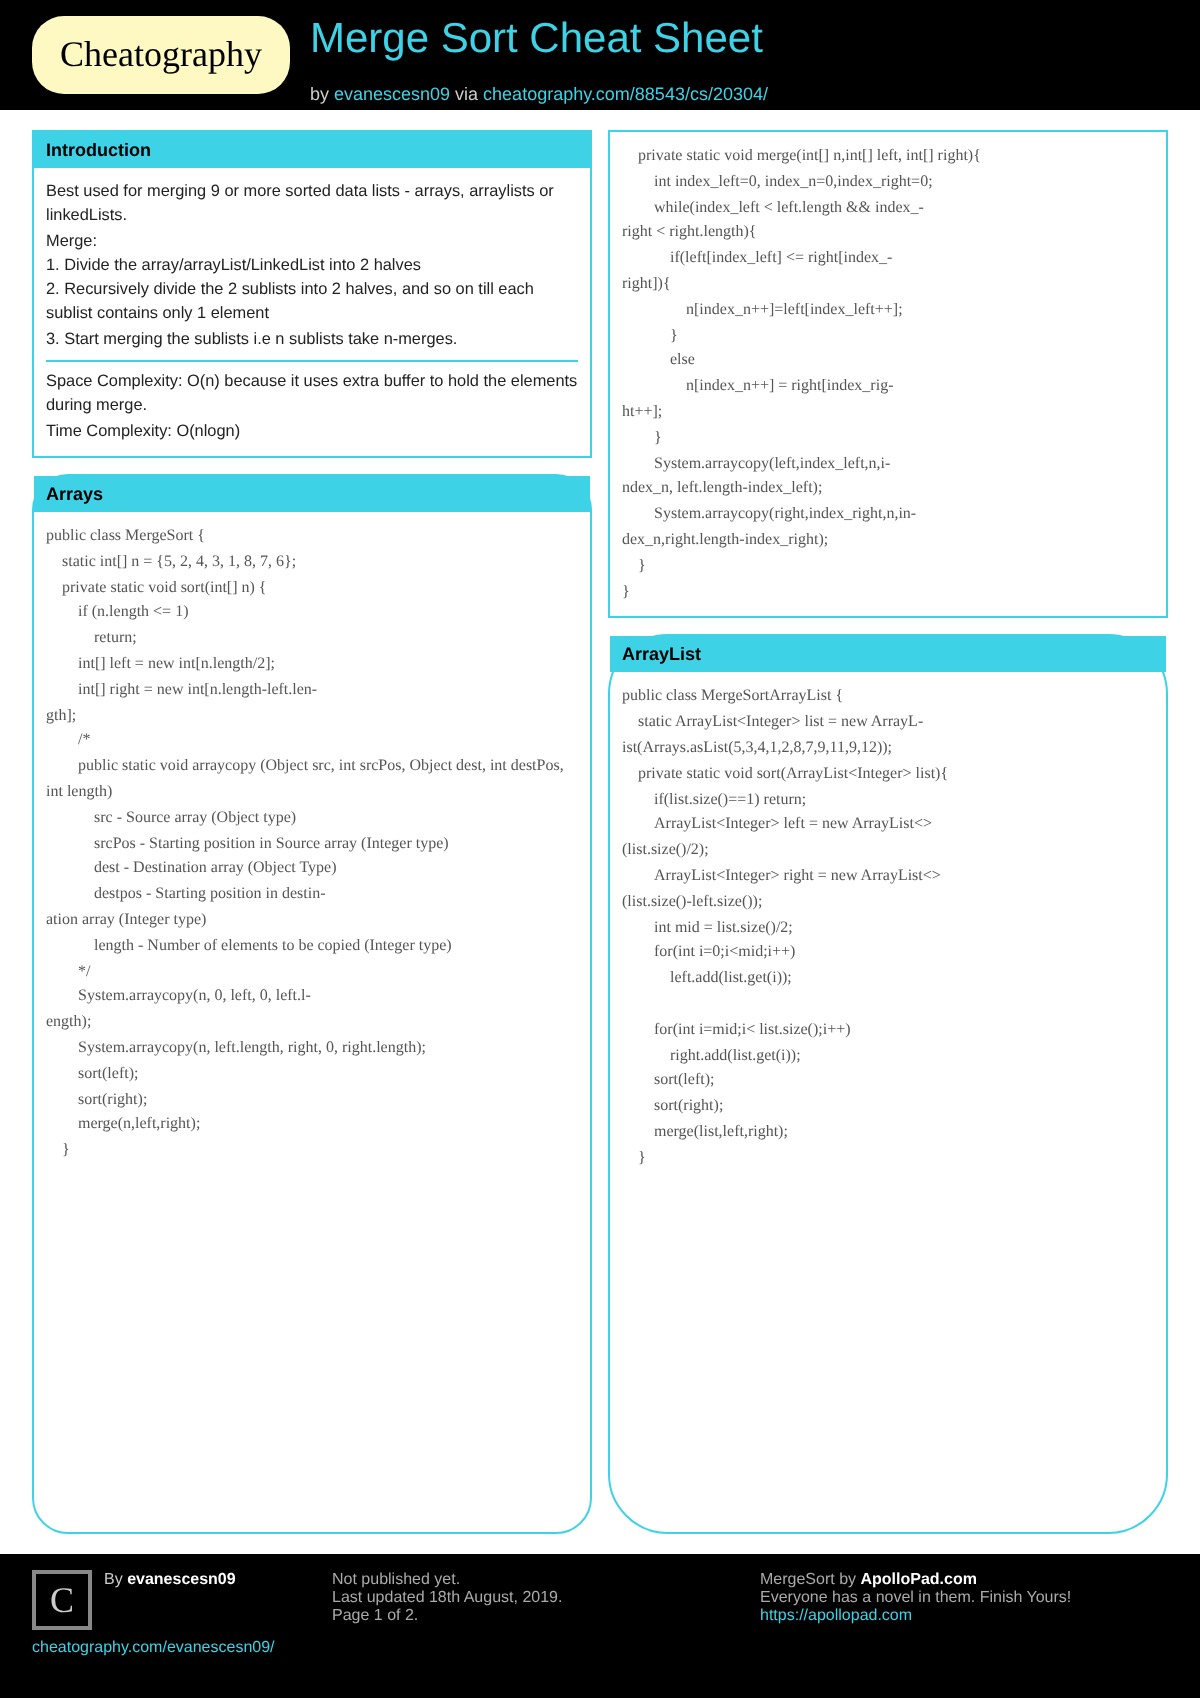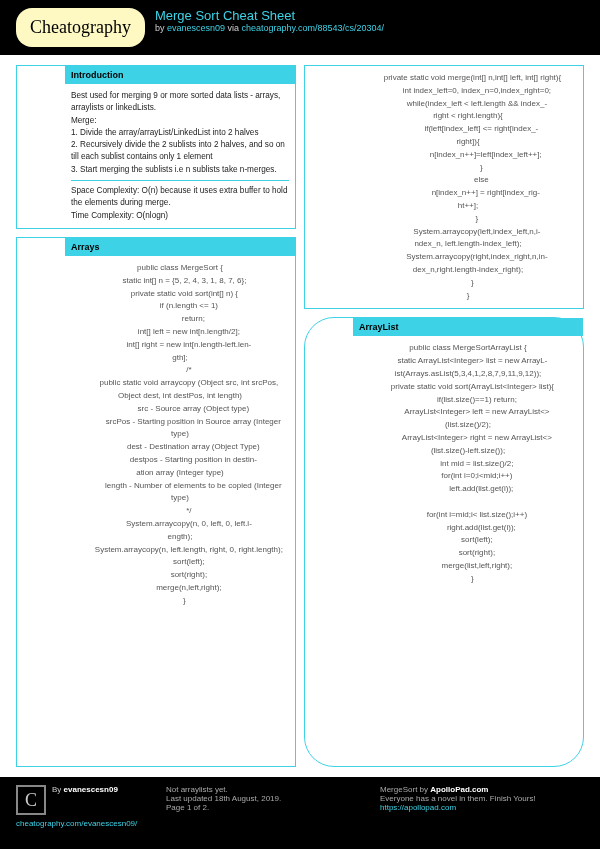--- a/index.html
+++ b/index.html
@@ -28,62 +28,60 @@
     border-radius: 16px;
     display: flex;
     align-items: center;
   }
   .titleblock {
     padding: 8px 0 0 0;
     flex: 1;
   }
   .title {
     color: #3ed2e6;
-    font-size: 13px;
+    font-size: 21px;
     font-weight: normal;
   }
   .byline {
     color: #ccc;
     font-size: 9px;
-    margin-top: 0;
+    margin-top: 10px;
   }
   .byline a { color: #3ed2e6; text-decoration: none; }
   .content {
     display: flex;
     gap: 8px;
     padding: 10px 16px;
     height: 722px;
   }
   .col { flex: 1; display: flex; flex-direction: column; gap: 8px; }
   .box {
     border: 1.5px solid #3ed2e6;
-    padding-left: 48px;
   }
   .box-header {
     background: #3ed2e6;
     color: #000;
     font-weight: bold;
     font-size: 9px;
     padding: 4px 6px;
   }
   .box-body {
     padding: 6px;
     font-size: 8.2px;
     line-height: 1.5;
     color: #222;
   }
   .divider { border-top: 1px solid #3ed2e6; margin: 4px 0; }
   pre {
-    font-family: Liberation Sans, sans-serif;
+    font-family: Liberation Serif, serif;
     font-size: 8px;
     line-height: 1.6;
     white-space: pre-wrap;
     word-break: break-word;
     color: #555;
-    text-align: center;
   }
   .footer {
     background: #000;
     color: #aaa;
     height: 72px;
     display: flex;
     font-size: 8px;
     padding: 8px 16px 4px 16px;
     gap: 10px;
   }
@@ -120,21 +118,21 @@
         <div>Best used for merging 9 or more sorted data lists - arrays, arraylists or linkedLists.</div>
         <div>Merge:</div>
         <div>1. Divide the array/arrayList/LinkedList into 2 halves</div>
         <div>2. Recursively divide the 2 sublists into 2 halves, and so on till each sublist contains only 1 element</div>
         <div>3. Start merging the sublists i.e n sublists take n-merges.</div>
         <div class="divider"></div>
         <div>Space Complexity: O(n) because it uses extra buffer to hold the elements during merge.</div>
         <div>Time Complexity: O(nlogn)</div>
       </div>
     </div>
-    <div class="box" style="flex:1;">
+    <div class="box" style="flex:1;border-radius:18px;">
       <div class="box-header">Arrays</div>
       <div class="box-body">
         <pre>public class MergeSort {
     static int[] n = {5, 2, 4, 3, 1, 8, 7, 6};
     private static void sort(int[] n) {
         if (n.length &lt;= 1)
             return;
         int[] left = new int[n.length/2];
         int[] right = new int[n.length-left.len-
 gth];
@@ -211,21 +209,21 @@
   <div class="fcol" style="flex:0 0 140px;">
     <div style="display:flex; gap:6px;">
       <div class="ficon">C</div>
       <div>
         <span class="by">By </span><span style="color:#fff;font-weight:bold">evanescesn09</span>
       </div>
     </div>
     <a>cheatography.com/evanescesn09/</a>
   </div>
   <div class="fcol">
-    <div>Not arraylists yet.</div>
+    <div>Not published yet.</div>
     <div>Last updated 18th August, 2019.</div>
     <div>Page 1 of 2.</div>
   </div>
   <div class="fcol">
     <div><span>MergeSort by </span><span style="color:#fff;font-weight:bold">ApolloPad.com</span></div>
     <div>Everyone has a novel in them. Finish Yours!</div>
     <a>https://apollopad.com</a>
   </div>
 </div>
 

